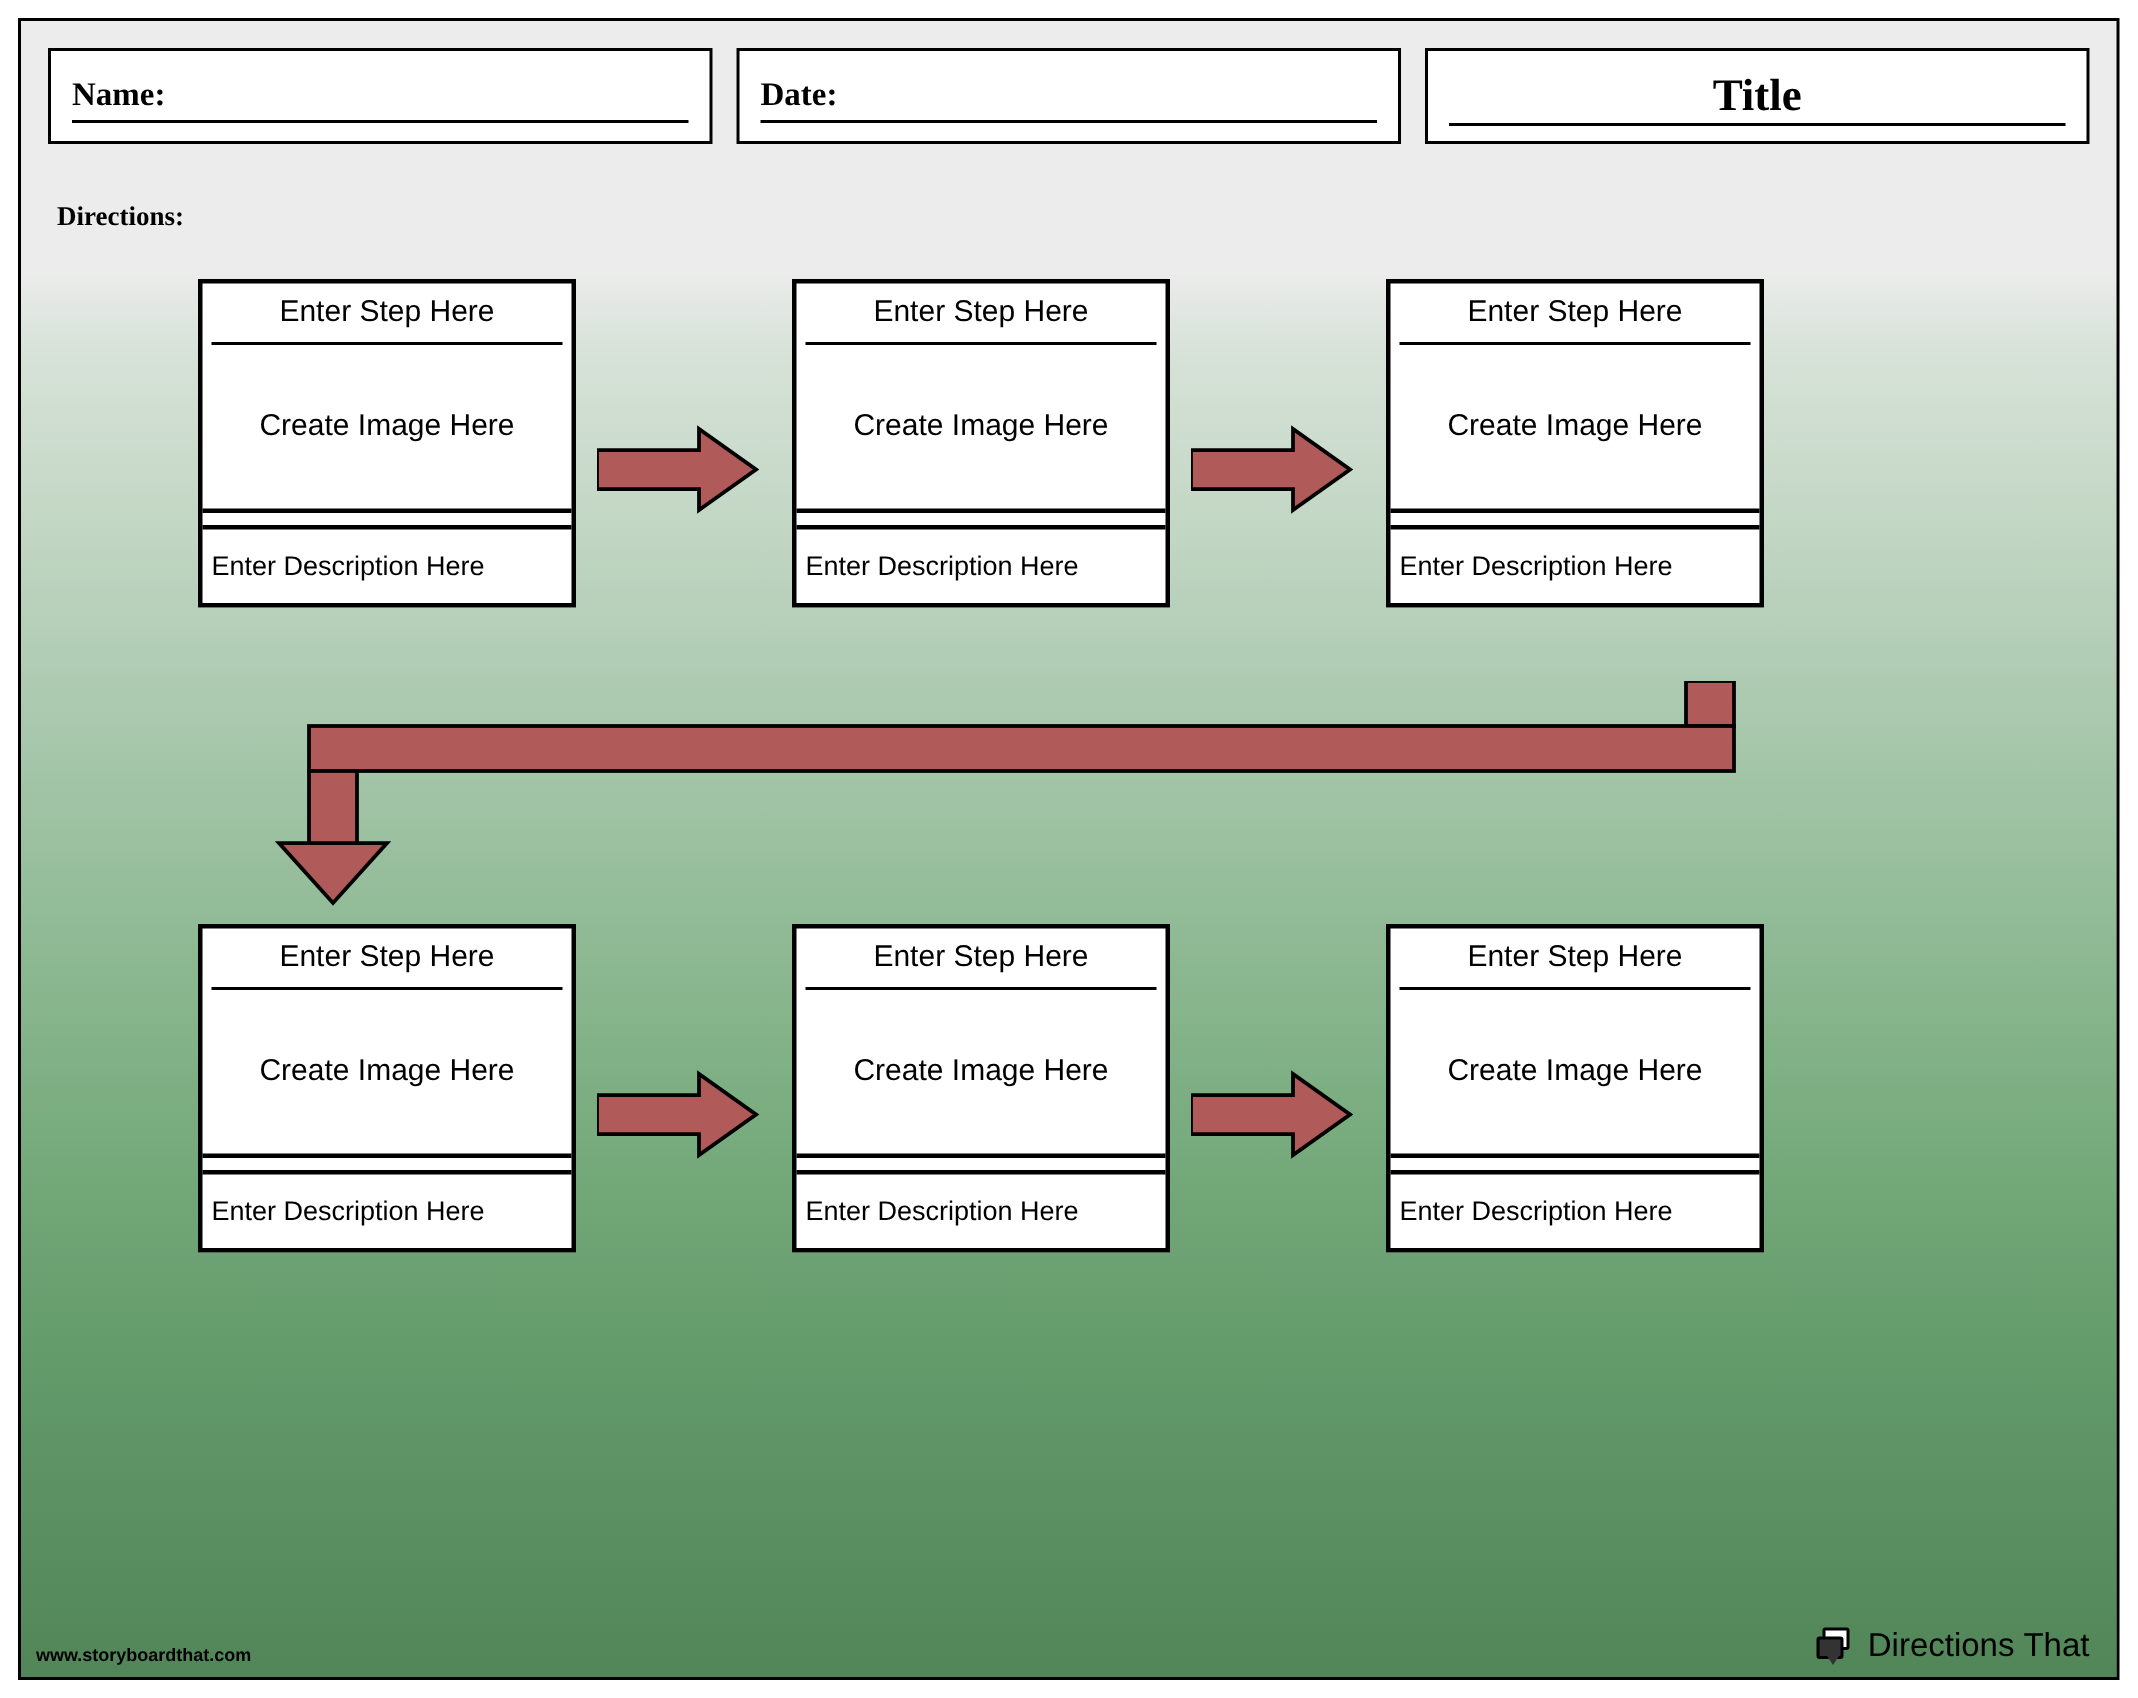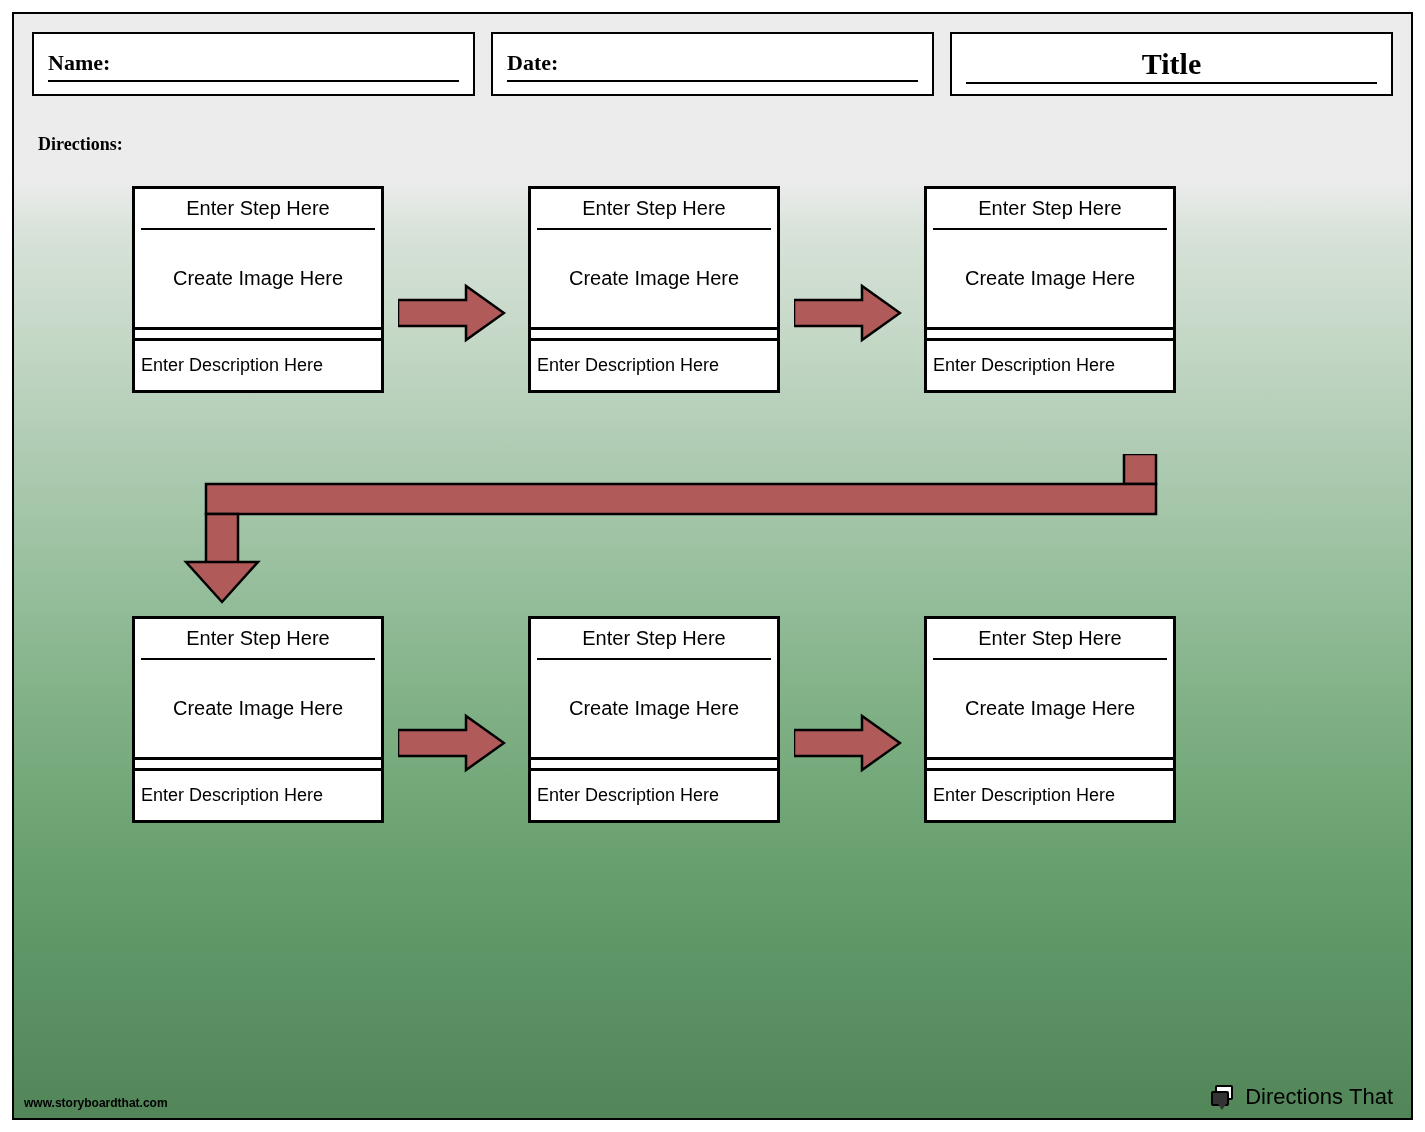--- a/index.html
+++ b/index.html
@@ -75,21 +75,21 @@
     border: 3px solid #000;
   }
   .step-card .step {
     text-align: center;
     font-family: 'Comic Sans MS', cursive, sans-serif;
     font-size: 20px;
     padding: 8px 14px;
   }
   .step-card .sep { height: 2px; background: #000; margin: 0 6px; }
   .step-card .img {
-    height: 100px;
+    height: 112px;
     display: flex;
     align-items: center;
     justify-content: center;
     font-family: 'Comic Sans MS', cursive, sans-serif;
     font-size: 20px;
     border-bottom: 3px solid #000;
   }
   .step-card .gap { height: 8px; }
   .step-card .desc {
     border-top: 3px solid #000;

